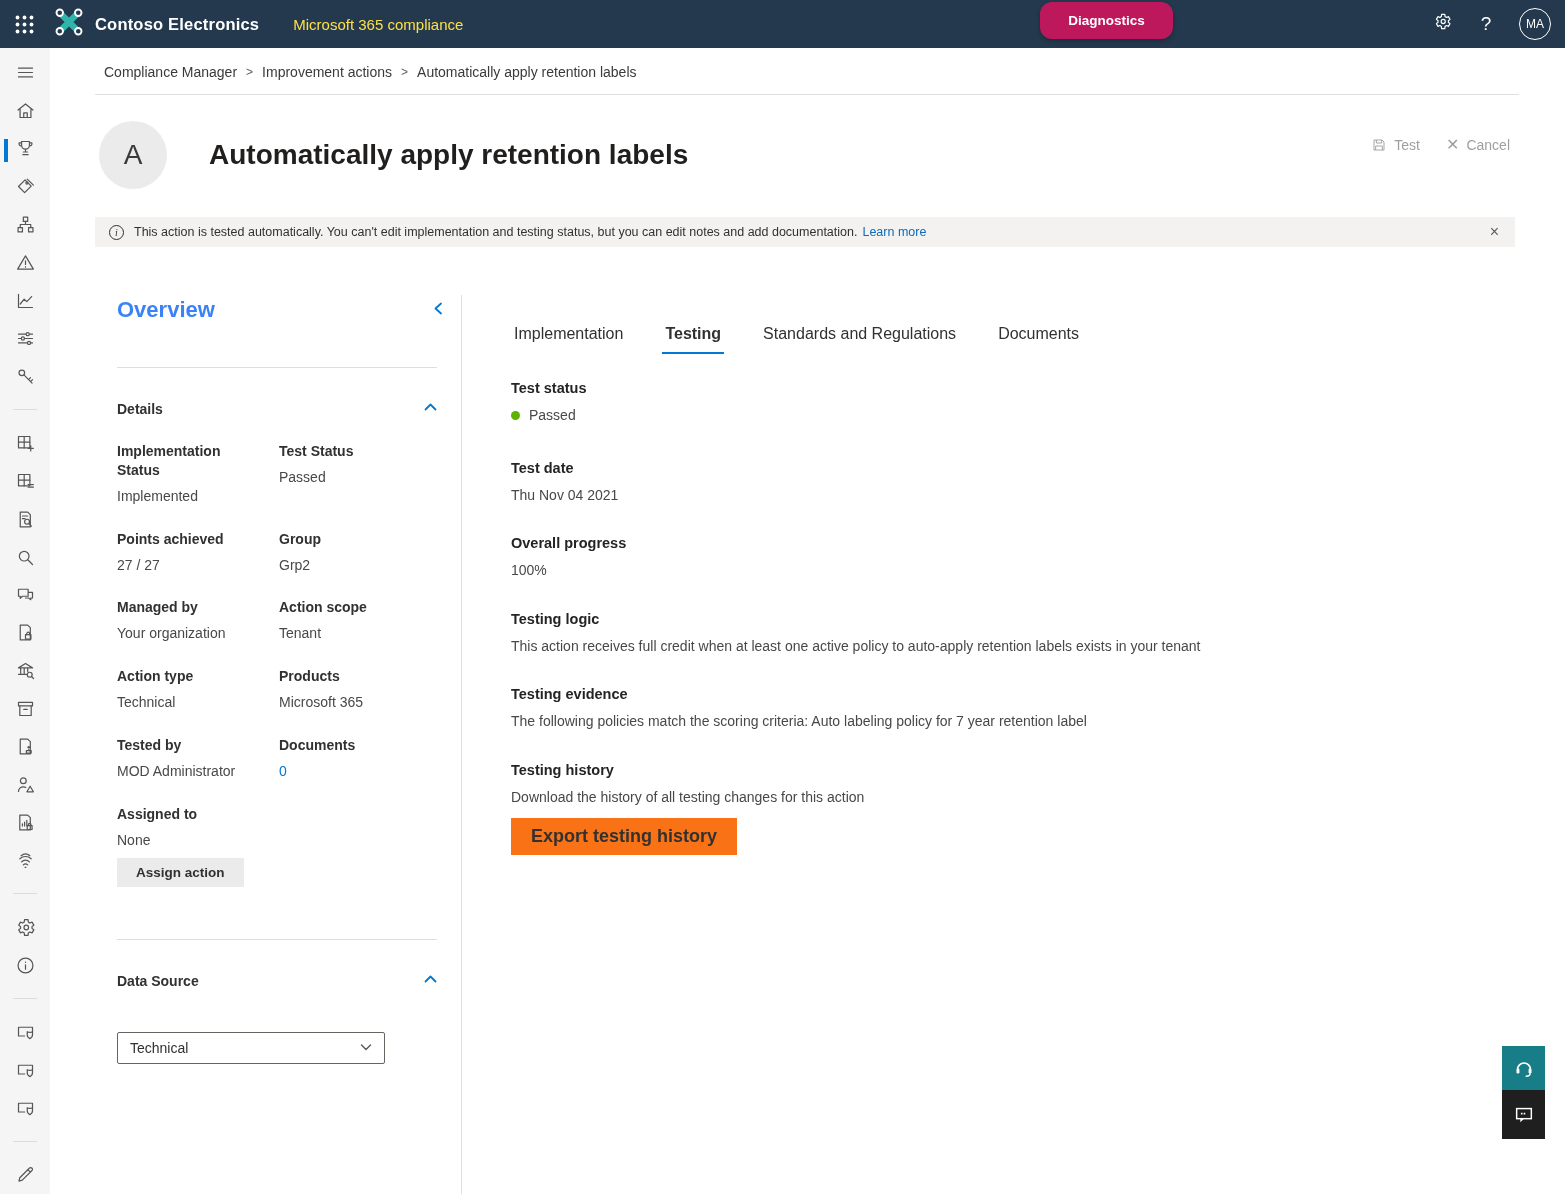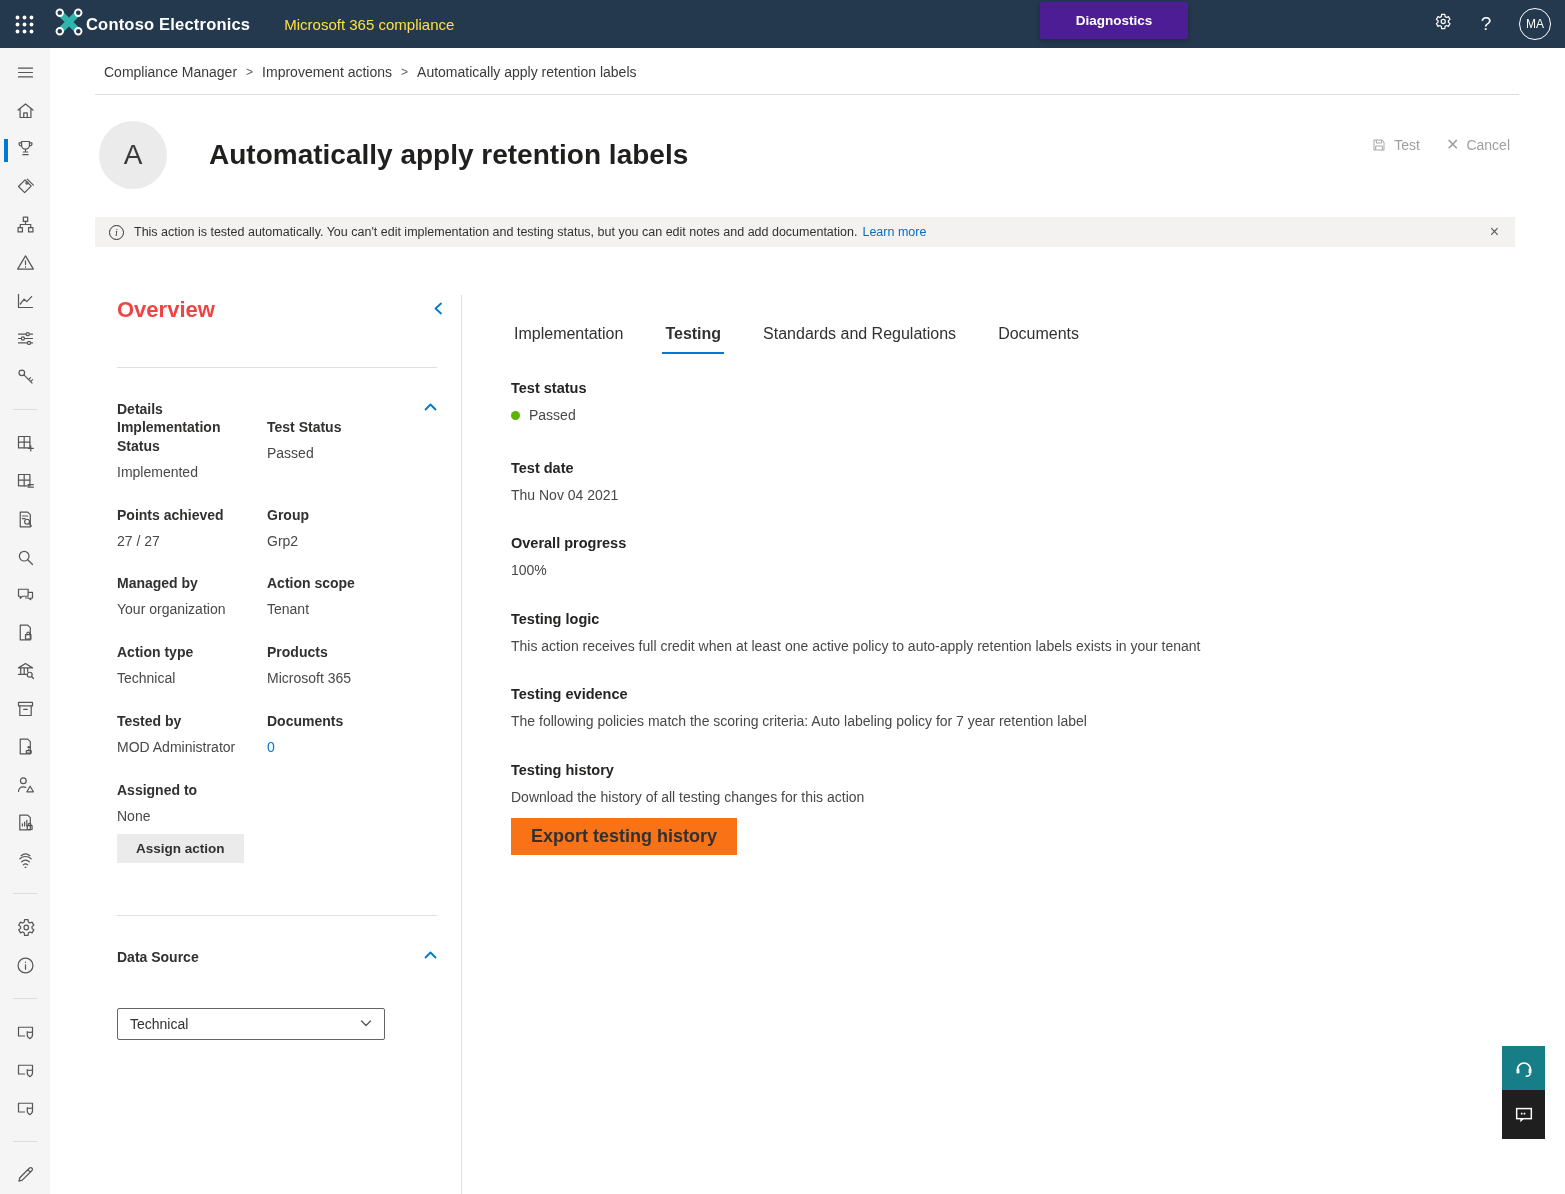--- a/index.html
+++ b/index.html
@@ -2,26 +2,26 @@
 <html><head>
 <meta charset="utf-8">
 <style>
   * { margin:0; padding:0; box-sizing:border-box; }
   html,body { width:1565px; height:1194px; overflow:hidden; background:#fff;
     font-family:"Liberation Sans", sans-serif; color:#323130; }
 
   
   .topbar { height:48px; background:#24394e; display:flex; align-items:center; position:relative; }
   .waffle { width:48px; height:48px; display:flex; align-items:center; justify-content:center; cursor:pointer; }
-  .brand { display:flex; align-items:center; gap:2px; margin-left:6px; }
+  .brand { display:flex; align-items:center; gap:11px; margin-left:6px; }
   .brand-name { color:#fff; font-weight:bold; font-size:16.5px; letter-spacing:.2px; }
   .app-title { color:#fde047; font-size:15px; margin-left:34px; }
   .topbar-right { position:absolute; right:0; top:0; height:48px; display:flex; align-items:center; gap:22px; padding-right:14px; }
-  .diag-btn { position:absolute; left:1040px; top:2px; width:148px; height:37px; background:#4c1d95;
-    color:#fff; font-weight:bold; font-size:13.5px; border:none; border-radius:2px; cursor:pointer;
+  .diag-btn { position:absolute; left:1040px; top:2px; width:133px; height:37px; background:#be185d;
+    color:#fff; font-weight:bold; font-size:13.5px; border:none; border-radius:12px; cursor:pointer;
     box-shadow:0 2px 4px rgba(0,0,0,.25); }
   .top-icon { color:#fff; width:22px; text-align:center; cursor:pointer; font-size:17px; }
   .avatar { width:32px; height:32px; border:1.6px solid #fff; border-radius:50%; color:#fff;
     display:flex; align-items:center; justify-content:center; font-size:12px; cursor:pointer; }
 
   
   .app-body { display:flex; height:1146px; }
 
   
   .rail { width:50px; background:#f5f5f5; padding-top:6px; display:flex; flex-direction:column; align-items:center; flex:0 0 50px; }
@@ -47,28 +47,28 @@
   .head-action .x-glyph { font-size:16px; color:#a19f9d; }
 
   .banner { margin:14px 50px 0 45px; height:30px; background:#f3f2f1; display:flex; align-items:center; padding:0 14px; font-size:12.5px; color:#323130; }
   .banner-info { width:15px; height:15px; border:1px solid #323130; border-radius:50%; display:flex; align-items:center; justify-content:center; font-size:10px; font-style:italic; font-family:"Liberation Serif", serif; margin-right:10px; flex:0 0 15px; }
   .banner-link { color:#0b6cbd; margin-left:5px; cursor:pointer; text-decoration:none; }
   .banner-close { margin-left:auto; color:#605e5c; font-size:16px; cursor:pointer; padding:0 2px; }
 
   
   .content { display:flex; flex:1; margin-top:48px; }
   .overview-panel { width:412px; flex:0 0 412px; border-right:1px solid #e1dfdd; padding:0 24px 0 67px; position:relative; }
-  .ov-title { font-size:22px; font-weight:bold; color:#ef4444; padding-top:2px; }
+  .ov-title { font-size:22px; font-weight:bold; color:#3b82f6; padding-top:2px; }
   .ov-collapse { position:absolute; right:16px; top:6px; cursor:pointer; }
   .ov-rule { border:none; border-top:1px solid #e1dfdd; margin:44px 0 0 0; }
   .sec-head { display:flex; align-items:center; justify-content:space-between; margin-top:32px; cursor:pointer; }
   .sec-title { font-size:14px; font-weight:bold; color:#323130; }
   .chev svg { width:13px; height:13px; stroke:#0078d4; stroke-width:1.8; fill:none; stroke-linecap:round; stroke-linejoin:round; }
 
-  .detail-grid { display:grid; grid-template-columns:150px 148px; column-gap:0; }
+  .detail-grid { display:grid; grid-template-columns:150px 148px; column-gap:12px; margin-top:24px; }
   .field { margin-bottom:24px; padding-right:10px; }
   .f-label { font-size:14px; font-weight:bold; color:#323130; line-height:1.35; }
   .f-value { font-size:14px; color:#494847; margin-top:7px; line-height:1.35; }
   .f-link { color:#0078d4; cursor:pointer; }
   .assign-btn { margin-top:8px; background:#ebebeb; border:none; font-family:inherit; font-size:13.5px; font-weight:bold;
     color:#323130; padding:7px 19px; cursor:pointer; }
 
   .ds-rule { border:none; border-top:1px solid #e1dfdd; margin:28px 0 0 0; }
   .dropdown { margin-top:42px; width:268px; height:32px; border:1px solid #66645f; border-radius:2px;
     display:flex; align-items:center; padding:0 12px; font-size:14px; color:#323130; cursor:pointer; background:#fff; }

